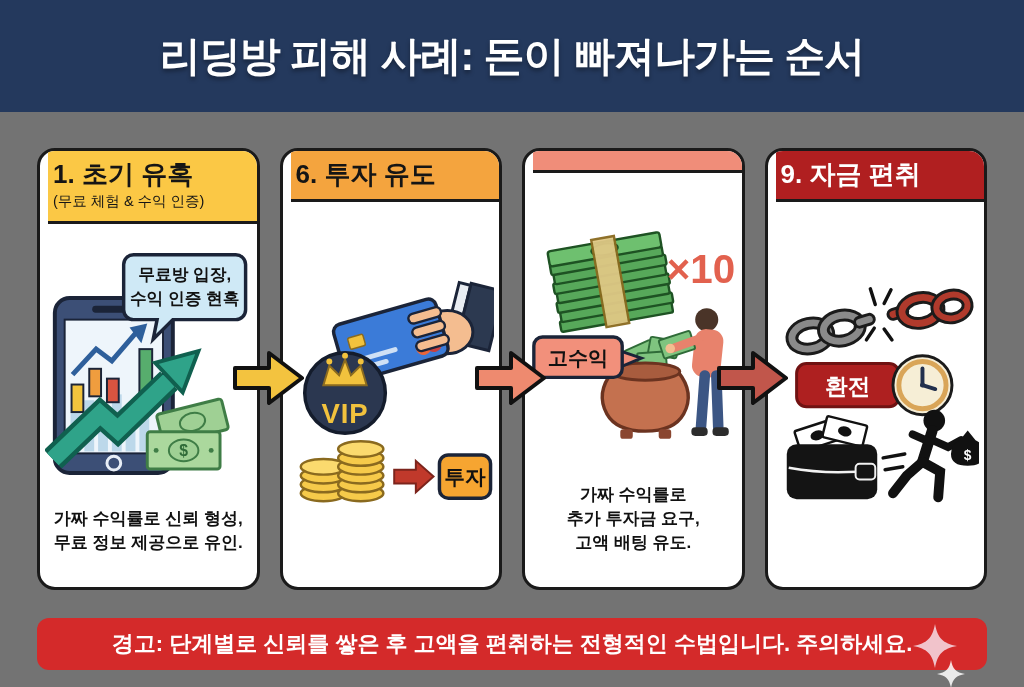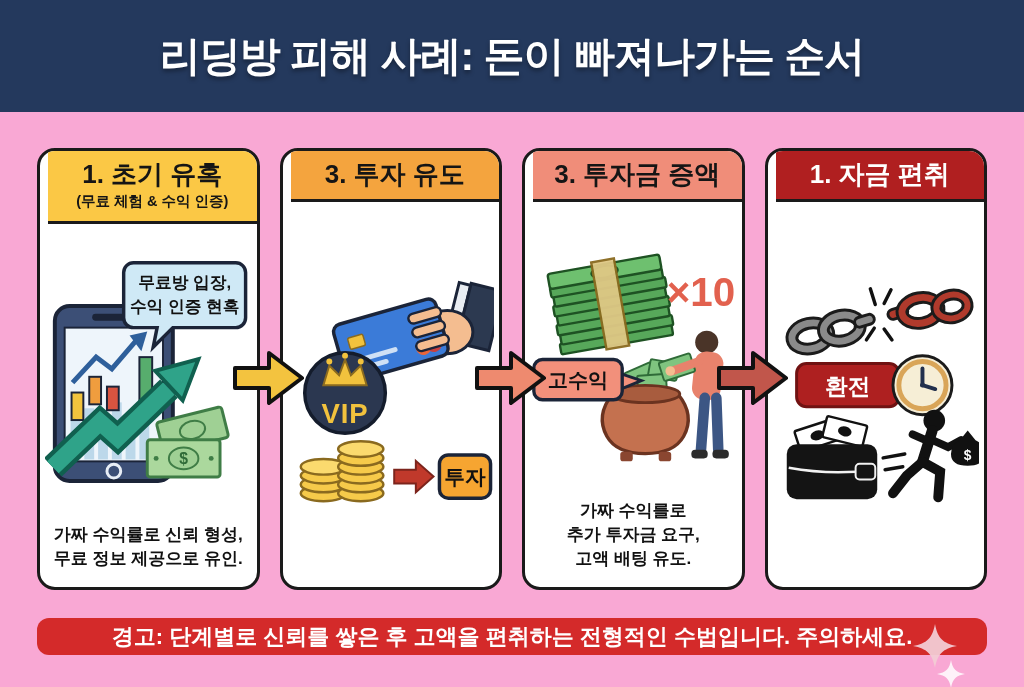--- a/index.html
+++ b/index.html
@@ -12,45 +12,45 @@
   .title-bar { height: 112px; display: flex; align-items: center; justify-content: center; }
   .page-title {
     margin: 0; color: #ffffff; font-size: 41px; font-weight: bold;
     letter-spacing: -1px; text-shadow: 0 3px 4px rgba(0,0,0,.35);
   }
   .steps-row { position: relative; display: flex; gap: 20px; padding: 0 37px; margin-top: 36px; height: 442px; }
   .card {
     flex: 1; background: #ffffff; border: 3.5px solid #1a1a1a; border-radius: 18px;
     display: flex; flex-direction: column; overflow: hidden;
   }
-  .card-header { border-bottom: 3.5px solid #1a1a1a; text-align: center; padding: 9px 18px 10px; margin-left: 8px; }
+  .card-header { border-bottom: 3.5px solid #1a1a1a; text-align: left; padding: 9px 5px 10px; margin-left: 8px; }
   .card-title { font-size: 26px; font-weight: bold; line-height: 1.12; }
-  .card-subtitle { font-size: 14.5px; font-weight: bold; margin-top: 3px; white-space: nowrap; }
+  .card-subtitle { font-size: 14.5px; font-weight: normal; margin-top: 3px; white-space: nowrap; }
   .card-art { flex: 1; min-height: 0; padding: 6px 5px 0; }
   .card-art svg { width: 100%; height: 100%; }
   .card-desc {
     font-weight: bold; font-size: 17px; text-align: center; white-space: pre-line;
-    line-height: 1.42; padding: 2px 6px 16px; color: #111111;
+    line-height: 1.42; padding: 2px 6px 32px; color: #111111;
   }
   svg text { font-family: "Liberation Sans", sans-serif; }
   .flow-arrow { position: absolute; top: 200px; width: 72px; height: 60px; z-index: 5; }
   .flow-arrow-1 { left: 233px; }
   .flow-arrow-2 { left: 475px; }
   .flow-arrow-3 { left: 717px; }
   .banner {
-    position: relative; margin: 28px 37px 0; height: 37px; border-radius: 12px;
+    position: relative; margin: 28px 37px 0; height: 52px; border-radius: 12px;
     display: flex; align-items: center; justify-content: center;
   }
   .banner-text { color: #ffffff; font-size: 22px; font-weight: bold; z-index: 1; }
   .sparkle { position: absolute; right: 20px; top: 4px; width: 58px; height: 70px; overflow: visible; z-index: 2; }
 </style>
 </head>
 <body>
 
-<div class="page" style="background-color: #f9a8d4;">
+<div class="page" style="background-color: #737373;">
 
   <header class="title-bar" style="background-color: rgb(36, 57, 93);">
     <h1 class="page-title">리딩방 피해 사례: 돈이 빠져나가는 순서</h1>
   </header>
 
   <main class="steps-row">
 
     <section class="card">
       <div class="card-header" style="background-color: rgb(251, 200, 69); color: rgb(21, 21, 21);">
         <div class="card-title">1. 초기 유혹</div>
@@ -102,21 +102,21 @@
             <text x="142" y="58" text-anchor="middle" font-size="17" font-weight="bold" fill="#111">수익 인증 현혹</text>
           </g>
         </svg>
       </div>
       <div class="card-desc">가짜 수익률로 신뢰 형성,
 무료 정보 제공으로 유인.</div>
     </section>
 
     <section class="card">
       <div class="card-header" style="background-color: rgb(244, 164, 62); color: rgb(21, 21, 21);">
-        <div class="card-title">3. 투자 유도</div>
+        <div class="card-title">6. 투자 유도</div>
       </div>
       <div class="card-art">
         <svg viewBox="0 0 210 245" preserveAspectRatio="xMidYMid meet">
           <g>
             <g transform="rotate(14 180 40)">
               <rect x="166" y="8" width="12" height="58" fill="#e9edf2" stroke="#1b2438" stroke-width="3"></rect>
               <rect x="178" y="6" width="34" height="62" fill="#2c3950" stroke="#1b2438" stroke-width="3"></rect>
             </g>
             <ellipse cx="162" cy="56" rx="26" ry="22" fill="#f4bd90" stroke="#1b2438" stroke-width="3"></ellipse>
             <g transform="rotate(-16 105 62)">
@@ -159,21 +159,20 @@
           <g>
             <rect x="154" y="181" width="52" height="44" rx="9" fill="#f6a531" stroke="#1b2438" stroke-width="3.5"></rect>
             <text x="180" y="211" text-anchor="middle" font-size="21" font-weight="bold" fill="#111">투자</text>
           </g>
         </svg>
       </div>
     </section>
 
     <section class="card">
       <div class="card-header" style="background-color: rgb(240, 141, 121); color: rgb(21, 21, 21);">
-        <div class="card-title">3. 투자금 증액</div>
       </div>
       <div class="card-art">
         <svg viewBox="0 0 215 245" preserveAspectRatio="xMidYMid meet">
           <g transform="rotate(-10 85 75)">
             <g fill="#57a85a" stroke="#1e5223" stroke-width="2.5">
               <rect x="25" y="104" width="118" height="11" rx="2"></rect>
               <rect x="27" y="94" width="118" height="11" rx="2"></rect>
               <rect x="25" y="84" width="118" height="11" rx="2"></rect>
               <rect x="27" y="74" width="118" height="11" rx="2"></rect>
               <rect x="25" y="64" width="118" height="11" rx="2"></rect>
@@ -214,21 +213,21 @@
           </g>
         </svg>
       </div>
       <div class="card-desc">가짜 수익를로
 추가 투자금 요구,
 고액 배팅 유도.</div>
     </section>
 
     <section class="card">
       <div class="card-header" style="background-color: rgb(176, 31, 32); color: rgb(255, 255, 255);">
-        <div class="card-title">1. 자금 편취</div>
+        <div class="card-title">9. 자금 편취</div>
       </div>
       <div class="card-art">
         <svg viewBox="0 0 210 245" preserveAspectRatio="xMidYMid meet">
           <g fill="none">
             <ellipse cx="38" cy="60" rx="19" ry="13" stroke="#1b1b1b" stroke-width="13" transform="rotate(-12 38 60)"></ellipse>
             <ellipse cx="38" cy="60" rx="19" ry="13" stroke="#8a8a8a" stroke-width="7" transform="rotate(-12 38 60)"></ellipse>
             <ellipse cx="70" cy="52" rx="19" ry="13" stroke="#1b1b1b" stroke-width="13" transform="rotate(-12 70 52)"></ellipse>
             <ellipse cx="70" cy="52" rx="19" ry="13" stroke="#8a8a8a" stroke-width="7" transform="rotate(-12 70 52)"></ellipse>
             <path d="M88 46 l10 -3" stroke="#1b1b1b" stroke-width="13" stroke-linecap="round"></path>
             <path d="M88 46 l10 -3" stroke="#8a8a8a" stroke-width="7" stroke-linecap="round"></path>

